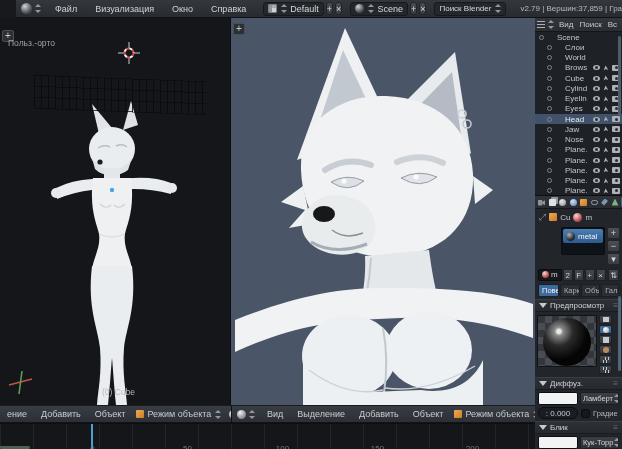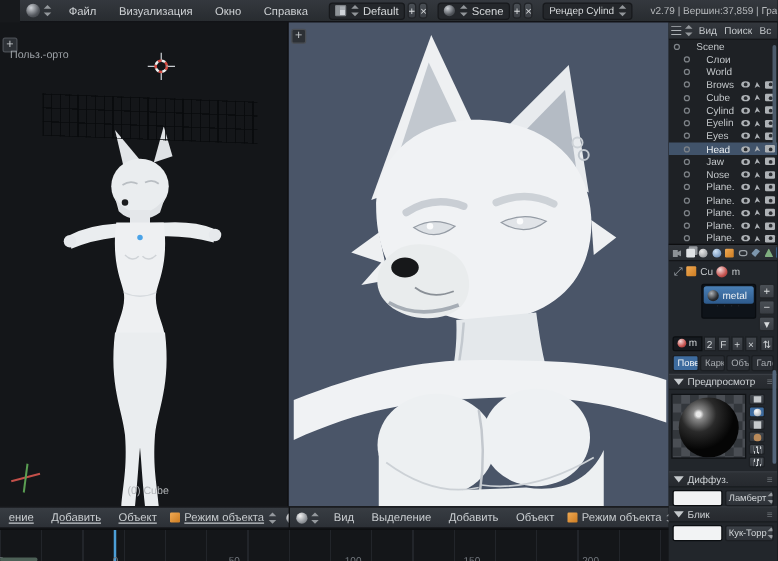--- a/index.html
+++ b/index.html
@@ -43,21 +43,21 @@
     background:
       repeating-linear-gradient(90deg, rgba(8,10,12,.85) 0 1px, transparent 1px 7px),
       repeating-linear-gradient(0deg, rgba(8,10,12,.75) 0 1px, transparent 1px 11px); }
   .cursor3d { position:absolute; left:118px; top:24px; width:22px; height:22px; }
   .axis-gizmo { position:absolute; left:6px; bottom:8px; width:34px; height:30px; }
 
   
   .vp-hdr { position:absolute; height:18px; top:405px; background:linear-gradient(#383d43,#2c3036);
     border-top:1px solid #191b1e; border-bottom:1px solid #121316;
     display:flex; align-items:center; white-space:nowrap; overflow:hidden; }
-  .hdr-left { left:0; width:231px;text-decoration:underline; }
+  .hdr-left { left:0; width:231px; }
   .hdr-right { left:231px; width:304px; border-left:1px solid #101214; }
   .vp-hdr .menu { padding:0 7px; color:#c9cdd0; }
   .mode-dd { display:flex; align-items:center; gap:3px; padding:0 4px; }
   .cube-ic { display:inline-block; width:8px; height:8px; background:linear-gradient(135deg,#f0a953,#cd7d22); border-radius:1px; }
   .hdr-icons { display:flex; align-items:center; gap:3px; margin-left:4px; }
 
   
   .timeline { position:absolute; left:0; top:423px; width:535px; height:26px; background:#141619;
     border-top:1px solid #0d0e10; overflow:hidden; }
   .tl-grid { position:absolute; inset:0;
@@ -193,21 +193,21 @@
     <span class="sq-btn">+</span>
     <span class="sq-btn">×</span>
     <span class="selector">
       <span class="ball dark b9"></span>
       <span class="updown"></span>
       <span class="name">Scene</span>
     </span>
     <span class="sq-btn">+</span>
     <span class="sq-btn">×</span>
     <span class="selector" style="width:76px; justify-content:space-between;">
-      <span class="name" style="font-size:8px">Рендер Cylind</span>
+      <span class="name" style="font-size:8px">Поиск Blender</span>
       <span class="updown"></span>
     </span>
     <span class="ball blender b12" style="margin-left:8px"></span>
     <span class="stats">v2.79 | Вершин:37,859 | Граней:37,456 | Треуг.:74,784 | Объектов:0/1</span>
   </div>
 
   <div class="vp vp-left">
     <svg width="231" height="387" viewBox="0 0 231 387" style="position:absolute;left:0;top:0">
 
       <polygon points="92,86 99,116 112,110" fill="#e2e5e8"></polygon>
@@ -614,20 +614,25 @@
         <span>Диффуз.</span>
         <span class="pmenu">≡</span>
       </div>
       <div class="shade-row">
         <span class="swatch"></span>
         <span class="dd">
           <span>Ламберт</span>
           <span class="updown"></span>
         </span>
       </div>
+      <div class="val-row">
+        <span class="val-field">: 0.000</span>
+        <span class="chk"></span>
+        <span class="chk-label">Градие</span>
+      </div>
 
       <div class="panel-hdr">
         <span class="tri"></span>
         <span>Блик</span>
         <span class="pmenu">≡</span>
       </div>
       <div class="shade-row">
         <span class="swatch"></span>
         <span class="dd">
           <span>Кук-Торр</span>

